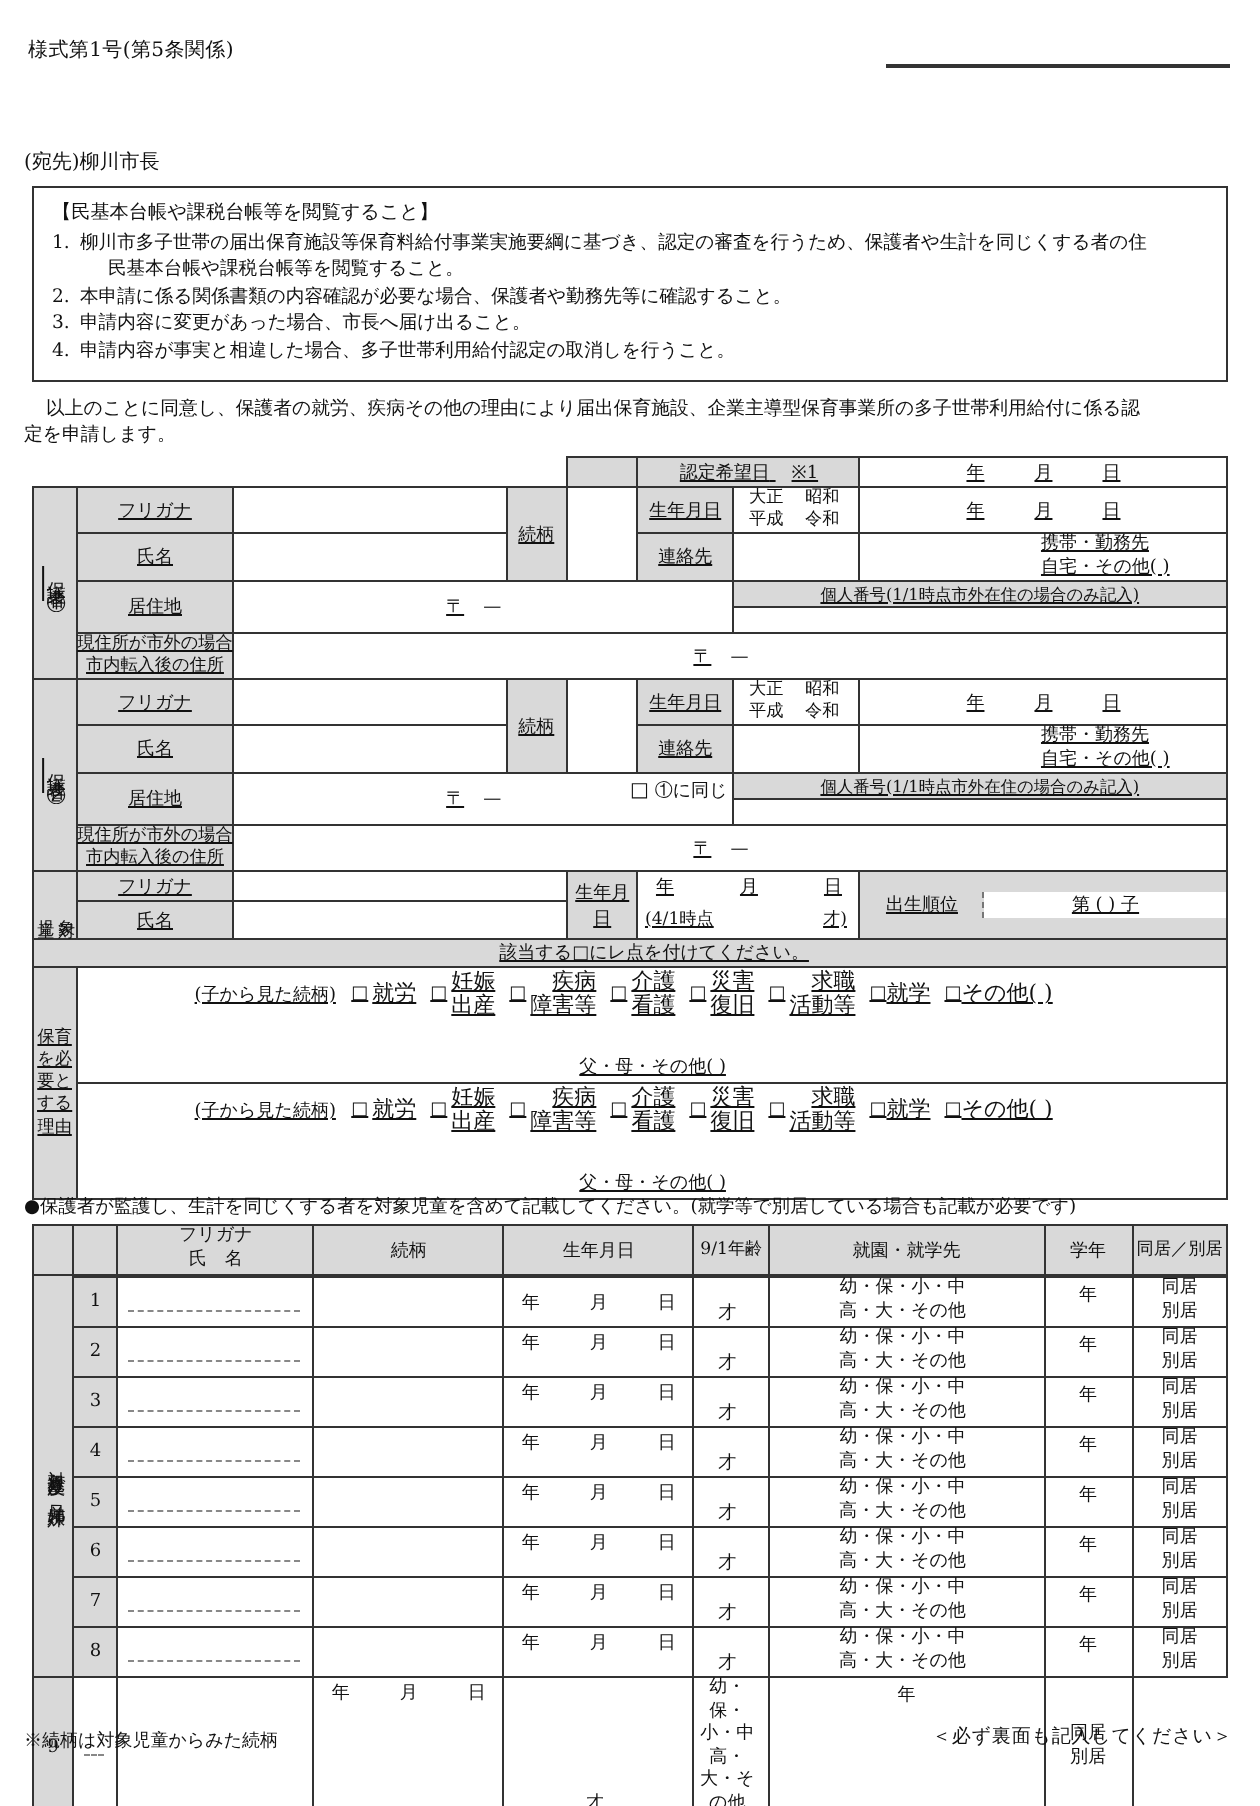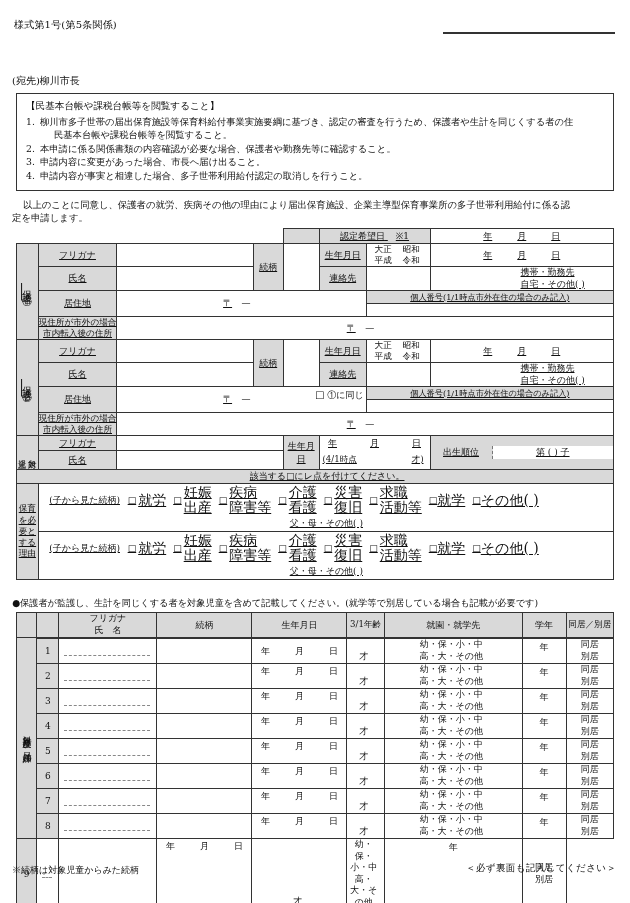--- a/index.html
+++ b/index.html
@@ -56,26 +56,26 @@
   .ymd { display:flex; justify-content:center; gap:0; }
   .ymd span { display:inline-block; width:34px; text-align:center; }
   .ymd2 span { display:inline-block; width:26px; text-align:center; }
 
   .two-line { line-height:1.28; }
   .zip { text-align:left; padding-left:4px; font-size:9px; }
   .zip .bar { display:inline-block; width:28px; text-align:center; }
 
   
   .reason-cell { text-align:left; padding:1px 2px 1px 3px !important; position:relative; height:100%; }
-  .reason-line1 { display:flex; align-items:center; font-size:9px; }
+  .reason-line1 { display:flex; align-items:center; font-size:9px;margin-left:48px; }
   .reason-line1 .lbl { width:86px; }
   .cbgroup { display:flex; align-items:center; gap:0px; flex:1; }
   .cb2 { display:inline-flex; align-items:center; margin-right:7px; }
-  .stack { display:inline-block; line-height:1.1; text-align:left; font-size:14px; }
-  .reason-line2 { font-size:9px; margin-top:1px; }
+  .stack { display:inline-block; line-height:1.1; text-align:right; font-size:11px; }
+  .reason-line2 { font-size:9px; margin-top:18px; }
 
   
   .note1 { position:absolute; left:12px; top:571px; font-size:9px; }
   .note1 .nlabel { margin-right:6px; }
   .bullet-line { position:absolute; left:12px; top:597px; font-size:9.2px; }
   .foot-left { position:absolute; left:12px; top:864px; font-size:9px; }
   .foot-right { position:absolute; left:466px; top:862px; font-size:9.5px; letter-spacing:.4px; }
 </style>
 </head>
 <body>
@@ -423,21 +423,21 @@
     <tbody>
       <tr style="height:25px">
         <td class="g"></td>
         <td class="g"></td>
         <td class="g two-line">
           <div>フリガナ</div>
           <div>氏　名</div>
         </td>
         <td class="g">続柄</td>
         <td class="g">生年月日</td>
-        <td class="g sm">3/1年齢</td>
+        <td class="g sm">9/1年齢</td>
         <td class="g">就園・就学先</td>
         <td class="g">学年</td>
         <td class="g sm">同居／別居</td>
       </tr>
       <tr style="height:0">
         <td class="g" rowspan="9">
           <div class="vlabel" style="letter-spacing:1px;font-size:9px">対象児童及び兄弟姉妹</div>
         </td>
         <td style="border:none;padding:0;height:0" colspan="8"></td>
       </tr>

